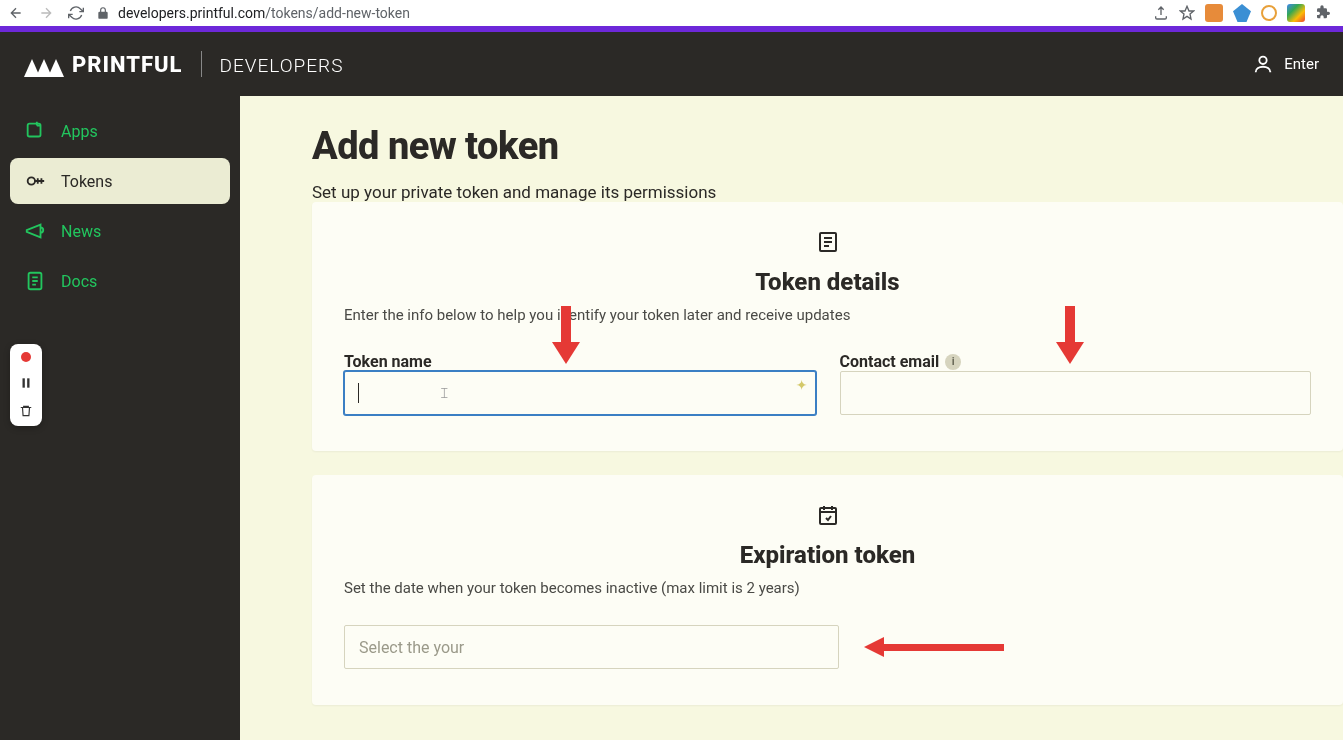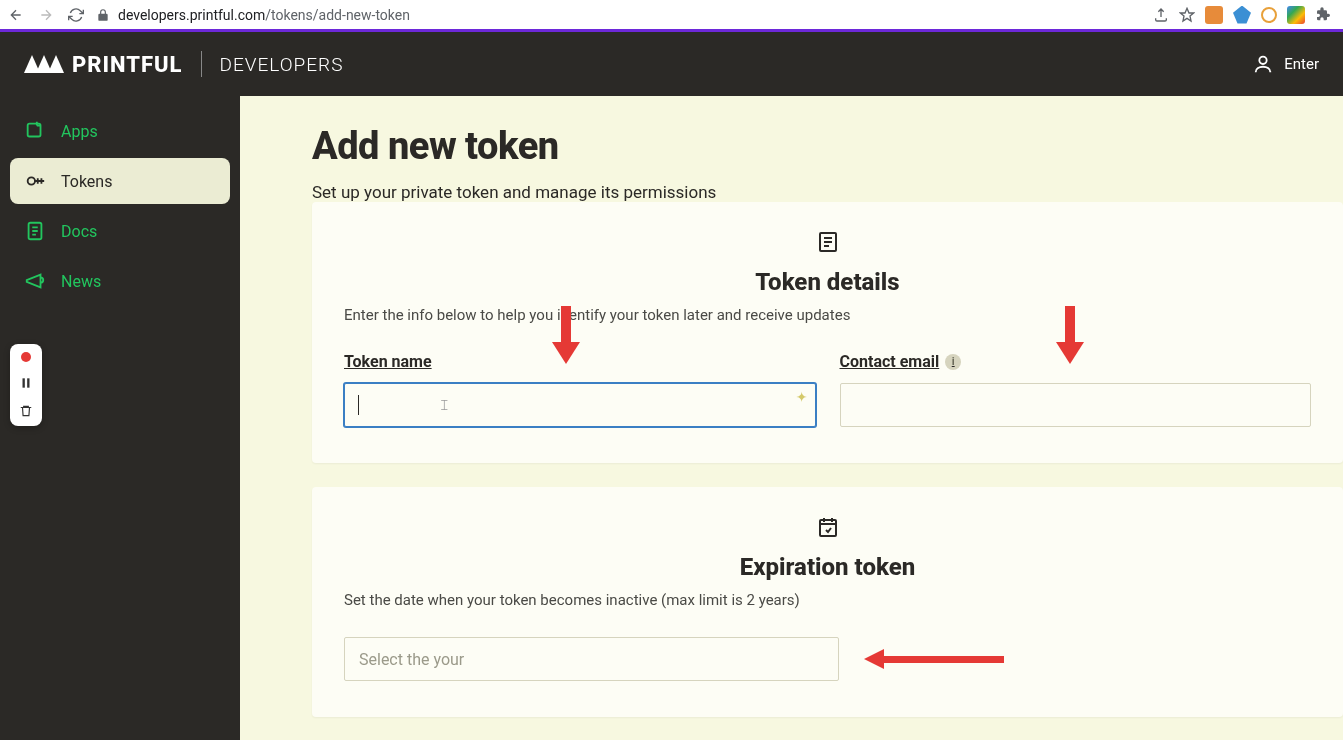--- a/index.html
+++ b/index.html
@@ -1,32 +1,32 @@
 <!DOCTYPE html>
 <html><head>
   <meta charset="utf-8">
   <style>
     * { margin: 0; padding: 0; box-sizing: border-box; font-family: -apple-system, BlinkMacSystemFont, "Segoe UI", Roboto, Helvetica, Arial, sans-serif; }
     body { width: 1343px; height: 740px; background: #fdfff0; overflow: hidden; }
 
     
-    .browser-bar { height: 32px; background: #fff; display: flex; align-items: center; padding: 0 8px; gap: 12px; border-bottom: 3px solid #6d28d9; }
+    .browser-bar { height: 32px; background: #fff; display: flex; align-items: center; padding: 0 8px; gap: 12px; border-bottom: 6px solid #6d28d9; }
     .browser-nav { display: flex; gap: 14px; align-items: center; }
     .nav-icon { width: 16px; height: 16px; color: #5f6368; cursor: pointer; }
     .url-area { display: flex; align-items: center; gap: 8px; flex: 1; }
     .lock-icon { width: 14px; height: 14px; color: #5f6368; }
     .url-text { font-size: 14px; color: #202124; }
     .url-host { color: #202124; }
     .url-path { color: #5f6368; }
     .browser-actions { display: flex; gap: 10px; align-items: center; padding-right: 4px; }
     .ext-icon { width: 18px; height: 18px; border-radius: 3px; }
 
     
     .app-header { height: 64px; background: #2b2926; display: flex; align-items: center; justify-content: space-between; padding: 0 24px; color: #fff; }
-    .logo-area { display: flex; align-items: center; gap: 8px; }
+    .logo-area { display: flex; align-items: flex-end; gap: 8px; }
     .logo-mark { display: flex; align-items: center; gap: 2px; }
     .logo-tri { width: 0; height: 0; border-left: 8px solid transparent; border-right: 8px solid transparent; border-bottom: 18px solid #fff; }
     .logo-name { font-size: 22px; font-weight: 800; letter-spacing: 1px; }
     .logo-divider { width: 1px; height: 26px; background: #888; margin: 0 10px; }
     .logo-sub { font-size: 19px; font-weight: 300; letter-spacing: 1px; }
     .user-area { display: flex; align-items: center; gap: 10px; font-size: 15px; }
 
     
     .layout { display: flex; height: calc(740px - 32px - 64px); }
     .sidebar { width: 240px; background: #2b2926; padding: 12px 10px; position: relative; }
@@ -48,21 +48,21 @@
     .page-sub { font-size: 17px; color: #2b2926; }
 
     .card { background: #fdfdf5; border-radius: 4px; padding: 28px 32px 36px; margin-bottom: 24px; box-shadow: 0 1px 2px rgba(0,0,0,0.05); position: relative; }
     .card-header { display: flex; align-items: center; gap: 14px; margin-bottom: 10px; flex-direction: column; }
     .card-icon { width: 24px; height: 24px; color: #2b2926; }
     .card-title { font-size: 24px; font-weight: 800; color: #2b2926; }
     .card-sub { font-size: 15px; color: #4a4a46; margin-bottom: 28px; }
 
     .form-row { display: flex; gap: 24px; }
     .form-group { flex: 1; position: relative; }
-    .form-label { font-size: 16px; font-weight: 700; color: #2b2926; margin-bottom: 12px; display: flex; align-items: center; gap: 6px; text-decoration: underline; }
+    .form-label { font-size: 16px; font-weight: 700; color: #2b2926; display: flex; align-items: center; gap: 6px; }
     .info-badge { width: 16px; height: 16px; border-radius: 50%; background: #d6d4be; display: inline-flex; align-items: center; justify-content: center; font-size: 11px; font-weight: 700; color: #6b6a5a; }
     .input { width: 100%; height: 44px; border: 1px solid #d6d4be; background: #fdfdf5; padding: 0 14px; font-size: 16px; border-radius: 2px; outline: none; }
     .input.focused { border: 1px solid #3b7fc4; box-shadow: 0 0 0 1px #3b7fc4; }
     .caret-mark { position: absolute; left: 14px; top: 50%; transform: translateY(-50%); width: 1px; height: 20px; background: #2b2926; }
     .cursor-mark { position: absolute; left: 95px; top: 50%; transform: translateY(-50%); color: #999; font-size: 15px; pointer-events: none; }
     .corner-star { position: absolute; right: 8px; top: 6px; color: #d4c96a; font-size: 14px; }
     .input-wrap { position: relative; }
 
     .date-input { width: 495px; height: 44px; border: 1px solid #d6d4be; background: #fdfdf5; padding: 0 14px; font-size: 16px; color: #9b9a8a; border-radius: 2px; display: flex; align-items: center; }
 
@@ -149,30 +149,30 @@
     </div>
     <div class="sidebar-item active">
       <svg class="side-icon" viewBox="0 0 24 24" fill="none" stroke="currentColor" stroke-width="2">
           <circle cx="8" cy="12" r="4"></circle>
           <path d="M12 12h10m-3-3v6m-4-6v6"></path>
         </svg>
       <span>Tokens</span>
     </div>
     <div class="sidebar-item">
       <svg class="side-icon" viewBox="0 0 24 24" fill="none" stroke="currentColor" stroke-width="2">
+          <path d="M3 11l15-6v14L3 13v-2zM18 8a3 3 0 010 6"></path>
+        </svg>
+      <span>News</span>
+    </div>
+    <div class="sidebar-item">
+      <svg class="side-icon" viewBox="0 0 24 24" fill="none" stroke="currentColor" stroke-width="2">
           <rect x="5" y="3" width="14" height="18" rx="2"></rect>
           <path d="M9 8h6M9 12h6M9 16h4"></path>
         </svg>
       <span>Docs</span>
-    </div>
-    <div class="sidebar-item">
-      <svg class="side-icon" viewBox="0 0 24 24" fill="none" stroke="currentColor" stroke-width="2">
-          <path d="M3 11l15-6v14L3 13v-2zM18 8a3 3 0 010 6"></path>
-        </svg>
-      <span>News</span>
     </div>
 
     <div class="floating-tool">
       <div class="rec-dot"></div>
       <svg class="tool-icon" viewBox="0 0 24 24" fill="currentColor">
           <rect x="6" y="4" width="4" height="16"></rect>
           <rect x="14" y="4" width="4" height="16"></rect>
         </svg>
       <svg class="tool-icon" viewBox="0 0 24 24" fill="none" stroke="currentColor" stroke-width="2">
           <path d="M3 6h18M8 6V4h8v2M6 6l1 14h10l1-14"></path>

